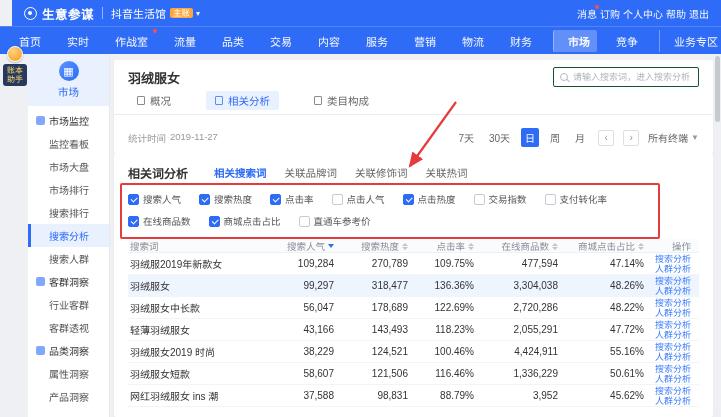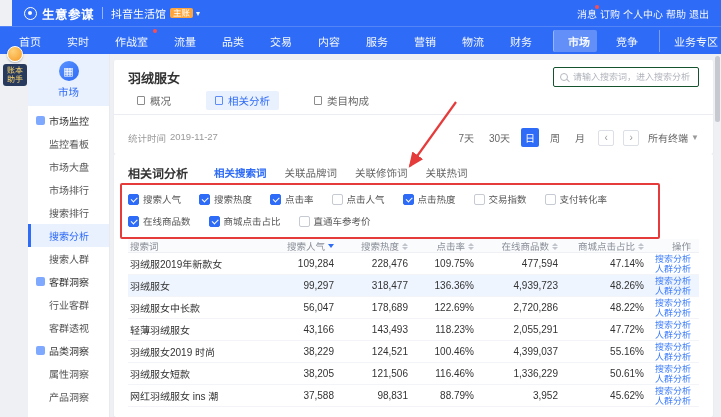--- a/index.html
+++ b/index.html
@@ -368,35 +368,35 @@
           <div class="th">
           <span>操作</span>
 
         </div>
         </div>
       <div class="tbody">
 
       <div class="trow">
           <div class="td term">羽绒服2019年新款女</div>
           <div class="td">109,284</div>
-          <div class="td">228,476</div>
+          <div class="td">270,789</div>
           <div class="td">109.75%</div>
           <div class="td">477,594</div>
           <div class="td">47.14%</div>
           <div class="td ops">
             <a class="op">搜索分析</a>
             <a class="op">人群分析</a>
           </div>
         </div>
           <div class="trow hl">
           <div class="td term">羽绒服女</div>
           <div class="td">99,297</div>
           <div class="td">318,477</div>
           <div class="td">136.36%</div>
-          <div class="td">4,939,723</div>
+          <div class="td">3,304,038</div>
           <div class="td">48.26%</div>
           <div class="td ops">
             <a class="op">搜索分析</a>
             <a class="op">人群分析</a>
           </div>
         </div>
           <div class="trow">
           <div class="td term">羽绒服女中长款</div>
           <div class="td">56,047</div>
           <div class="td">178,689</div>
@@ -418,30 +418,30 @@
           <div class="td ops">
             <a class="op">搜索分析</a>
             <a class="op">人群分析</a>
           </div>
         </div>
           <div class="trow">
           <div class="td term">羽绒服女2019 时尚</div>
           <div class="td">38,229</div>
           <div class="td">124,521</div>
           <div class="td">100.46%</div>
-          <div class="td">4,399,037</div>
+          <div class="td">4,424,911</div>
           <div class="td">55.16%</div>
           <div class="td ops">
             <a class="op">搜索分析</a>
             <a class="op">人群分析</a>
           </div>
         </div>
           <div class="trow">
           <div class="td term">羽绒服女短款</div>
-          <div class="td">38,205</div>
+          <div class="td">58,607</div>
           <div class="td">121,506</div>
           <div class="td">116.46%</div>
           <div class="td">1,336,229</div>
           <div class="td">50.61%</div>
           <div class="td ops">
             <a class="op">搜索分析</a>
             <a class="op">人群分析</a>
           </div>
         </div>
           <div class="trow">

